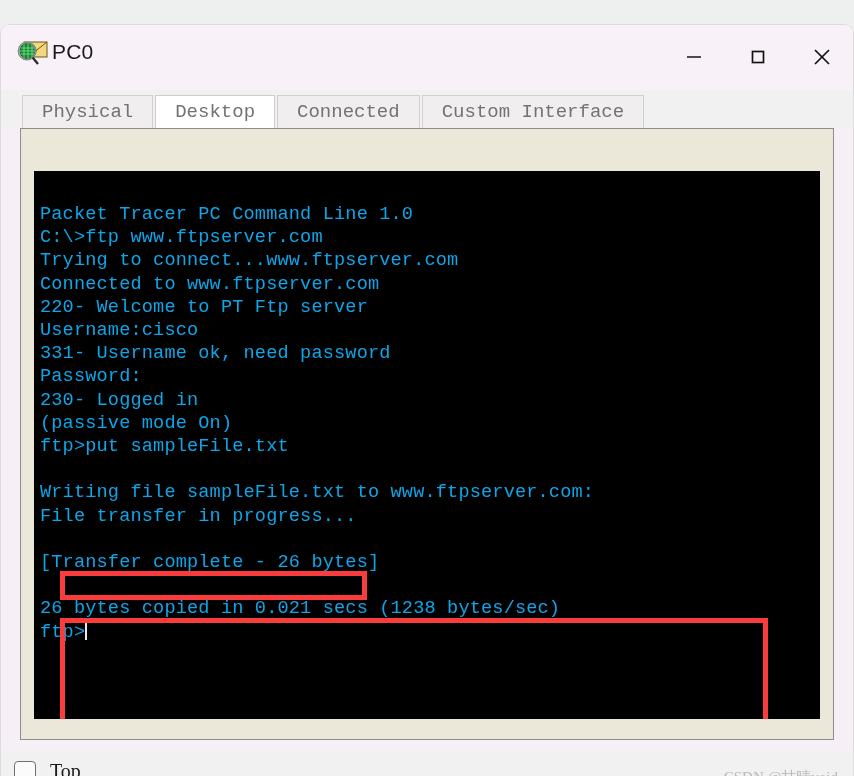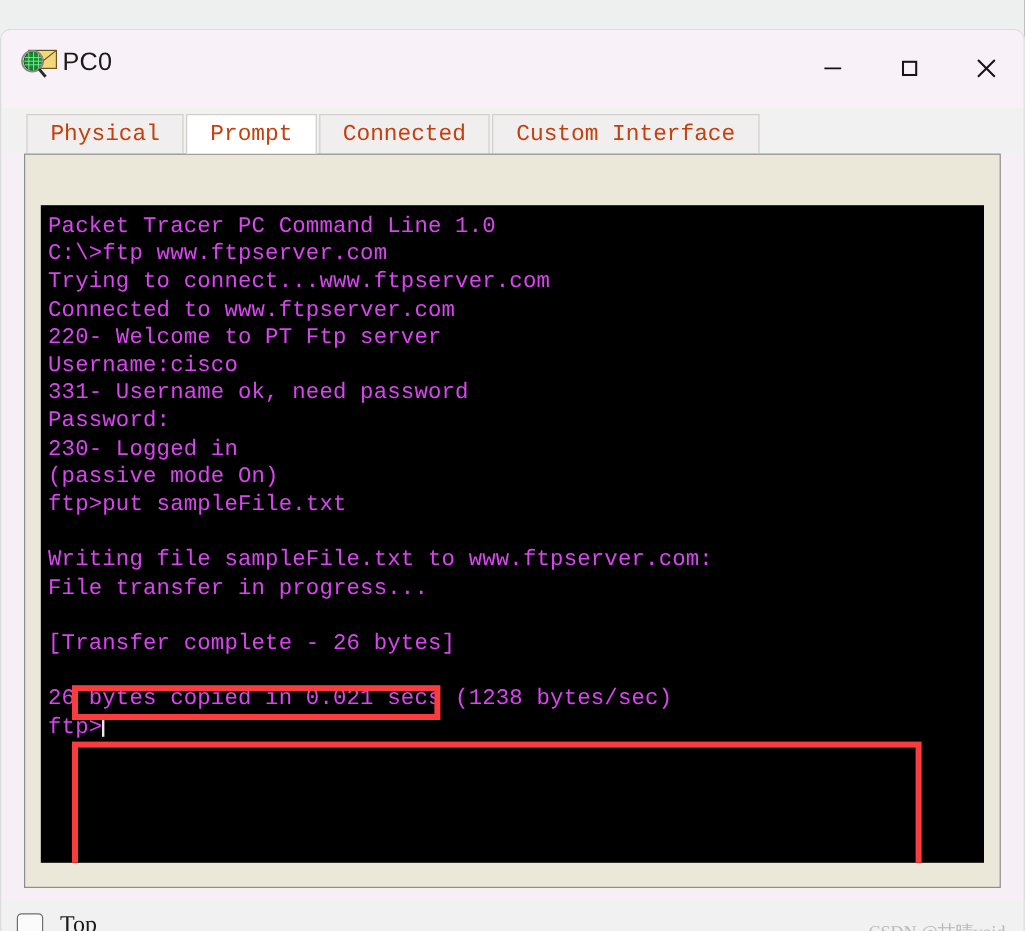--- a/index.html
+++ b/index.html
@@ -81,21 +81,21 @@
     display: flex;
     align-items: flex-end;
     height: 33px;
   }
   .tab {
     height: 33px;
     line-height: 33px;
     padding: 0 19px;
     font-family: "Liberation Mono", monospace;
     font-size: 19px;
-    color: #c2410c;
+    color: #737373;
     background: #f0eeee;
     border: 1px solid #d3d0cb;
     border-bottom: none;
     margin-right: 2px;
     box-sizing: border-box;
     white-space: nowrap;
     cursor: default;
   }
   .tab.active {
     background: #ffffff;
@@ -157,26 +157,26 @@
   .terminal {
     position: absolute;
     left: 8px; top: 36px;
     width: 786px;
     height: 548px;
     background: #000000;
     overflow: hidden;
   }
   .term-text {
     position: absolute;
-    left: 6px; top: 6px;
+    left: 6px; top: 32px;
     margin: 0;
     font-family: "Liberation Mono", monospace;
     font-size: 18.6px;
     line-height: 23.2px;
-    color: #d946ef;
+    color: #0ea5e9;
     white-space: pre;
     letter-spacing: 0.15px;
   }
   .caret {
     display: inline-block;
     width: 2px;
     height: 17px;
     background: #e9e9e9;
     vertical-align: -3px;
   }
@@ -285,21 +285,21 @@
       </div>
     </div>
   </div>
 
   <div class="tabstrip">
     <div class="tabs">
       <div class="tab">
         <span>Physical</span>
       </div>
       <div class="tab active">
-        <span>Prompt</span>
+        <span>Desktop</span>
       </div>
       <div class="tab">
         <span>Connected</span>
       </div>
       <div class="tab">
         <span>Custom Interface</span>
       </div>
     </div>
   </div>
 

